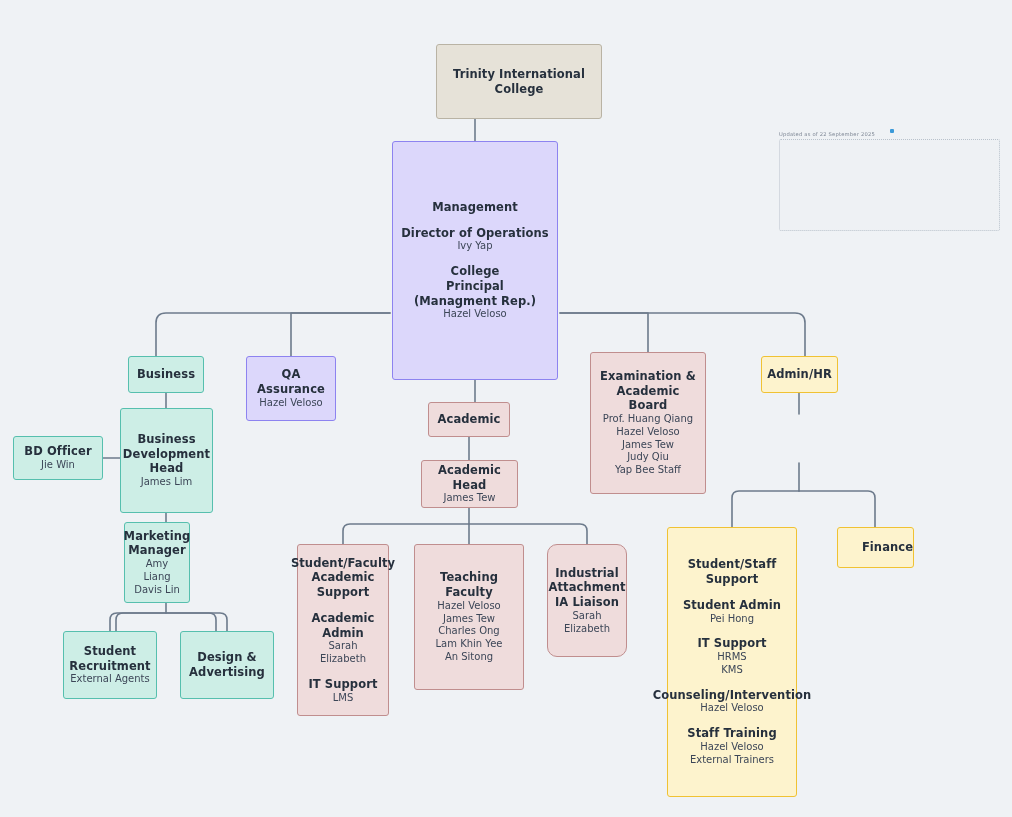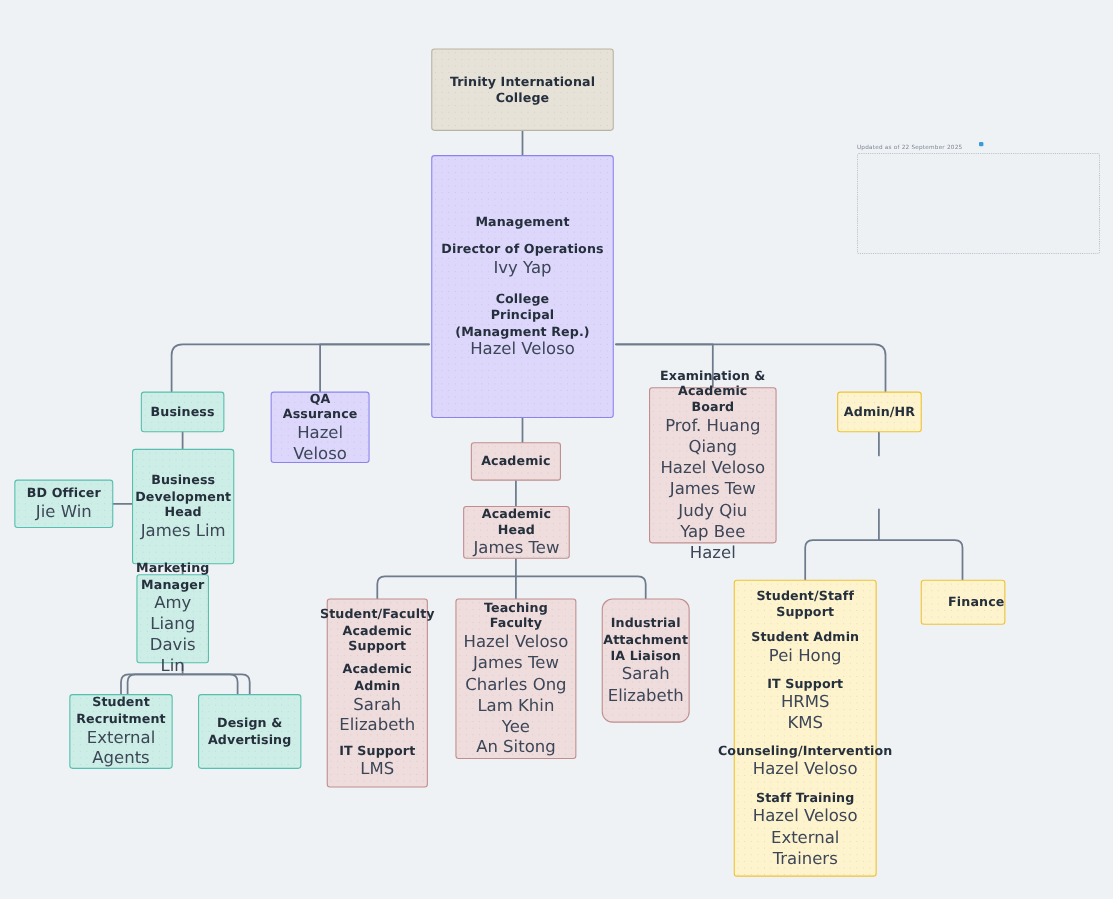--- a/index.html
+++ b/index.html
@@ -20,25 +20,25 @@
     border-radius:3px;
     display:flex;flex-direction:column;
     align-items:center;justify-content:center;
     text-align:center;
     padding:6px 6px;
     line-height:1.28;
     background-image:radial-gradient(rgba(120,120,140,.18) .6px, transparent .6px);
     background-size:6px 6px;
   }
   .node .ttl{font-weight:bold;font-size:11.5px;color:#26303d;letter-spacing:.1px;}
-  .node .sub{font-weight:normal;font-size:15px;color:#3c4657;}
+  .node .sub{font-weight:normal;font-size:10px;color:#3c4657;}
   .node .gap{height:11px;}
 
   
-  .c-beige{background-color:#e6e2d8;border-color:#b9b3a4;}
+  .c-beige{background-color:#e6e2d8;border-color:#b9b3a4;margin-left:44px;}
   .c-lav  {background-color:#dcd7fb;border-color:#8d83f0;}
   .c-teal {background-color:#cdeee6;border-color:#56bfae;}
   .c-pink {background-color:#efdcdc;border-color:#c08e8e;}
   .c-yel  {background-color:#fdf3cd;border-color:#f0c233;}
 
   
   .note-wrap{position:absolute;}
   .note-label{font-size:5.2px;color:#7d8694;letter-spacing:.2px;white-space:nowrap;margin-bottom:2px;}
   .note-box{
     box-sizing:border-box;
@@ -194,21 +194,21 @@
     <div class="sub">Elizabeth</div>
   </div>
 
   <div class="node c-pink" style="left:590px;top:352px;width:116px;height:142px;">
     <div class="ttl">Examination &amp;</div>
     <div class="ttl">Academic Board</div>
     <div class="sub">Prof. Huang Qiang</div>
     <div class="sub">Hazel Veloso</div>
     <div class="sub">James Tew</div>
     <div class="sub">Judy Qiu</div>
-    <div class="sub">Yap Bee Hazel</div>
+    <div class="sub">Yap Bee Staff</div>
   </div>
 
   <div class="node c-yel" style="left:761px;top:356px;width:77px;height:37px;">
     <div class="ttl">Admin/HR</div>
   </div>
 
 
   <div class="node c-yel" style="left:667px;top:527px;width:130px;height:270px;">
     <div class="ttl">Student/Staff Support</div>
     <div class="gap"></div>

